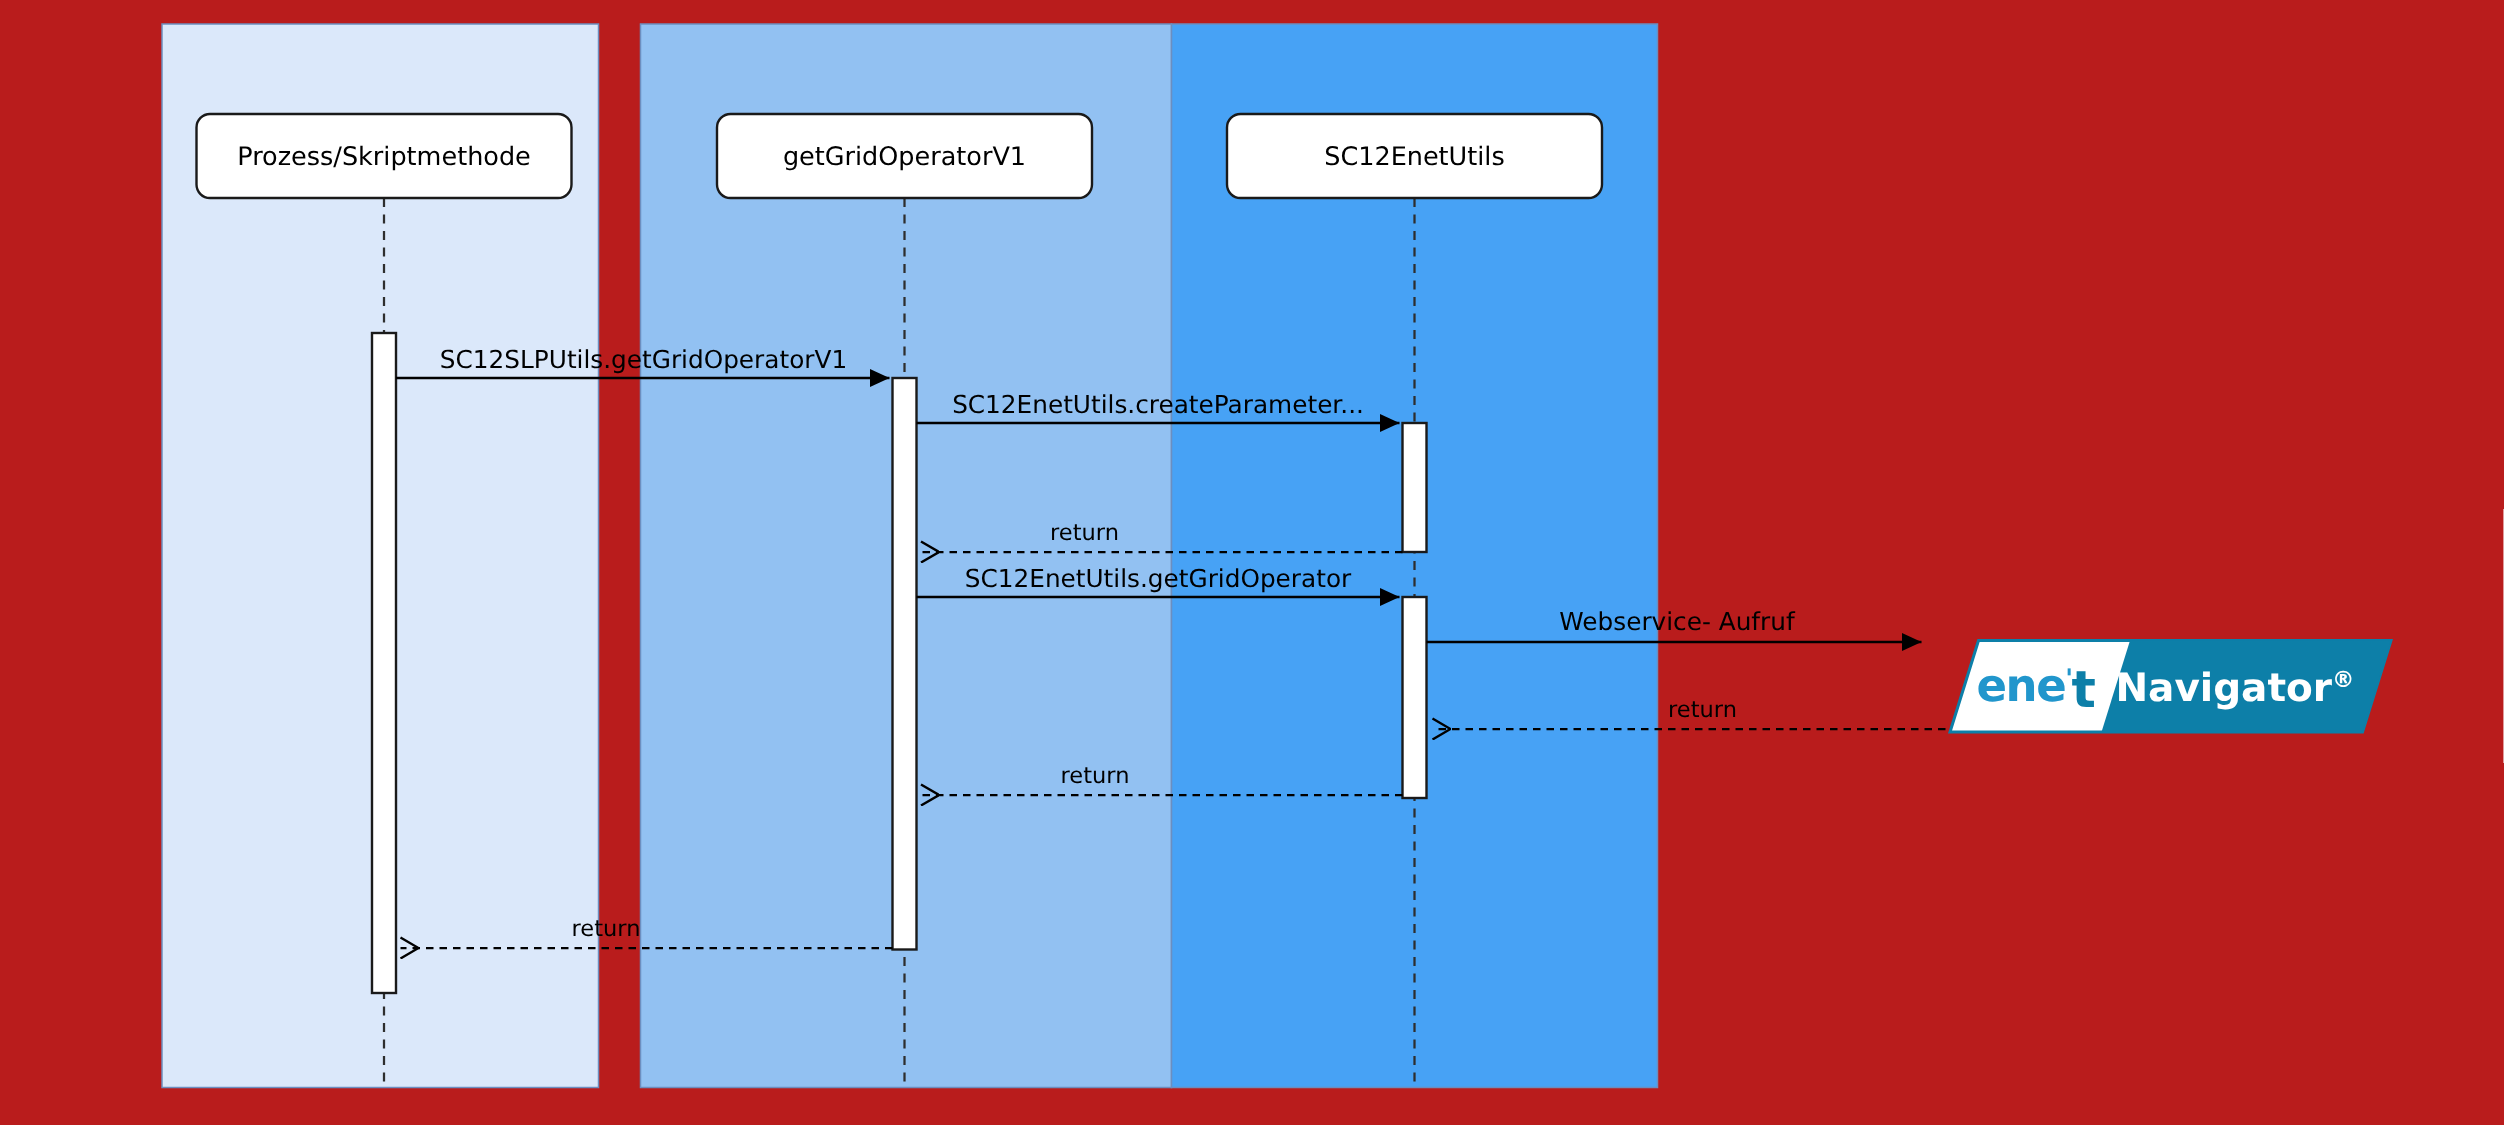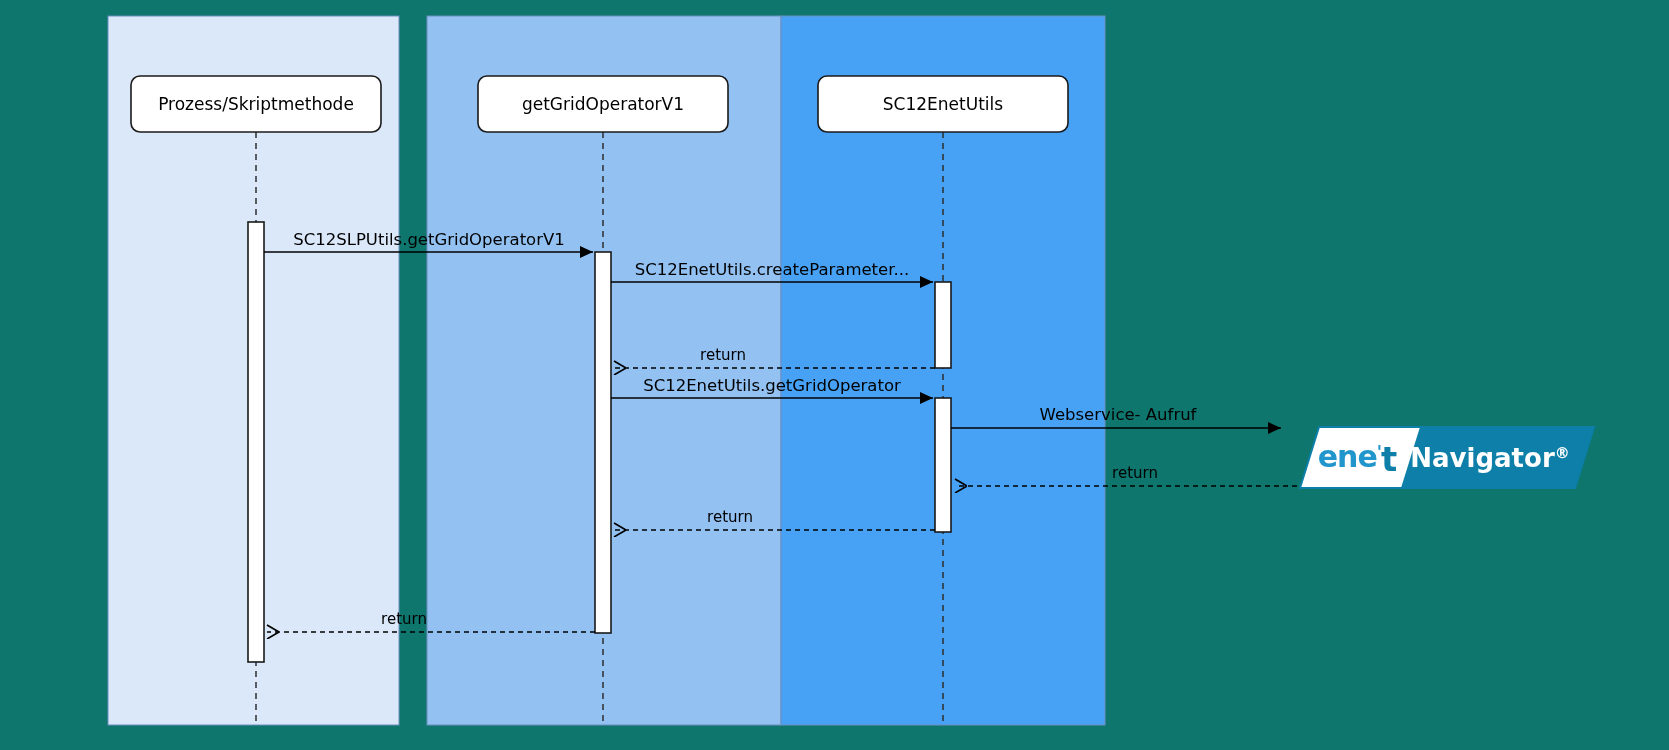--- a/index.html
+++ b/index.html
@@ -1,19 +1,19 @@
 <!DOCTYPE html>
 <html><head>
 <meta charset="utf-8">
 <style>
   html,body { margin:0; padding:0; background:#fff; }
   #stage {
     position:relative;
     width:1669px; height:750px;
-    background:#0f766e;
+    background:#b91c1c;
     font-family:"DejaVu Sans", sans-serif;
     overflow:hidden;
   }
   svg { display:block; }
   .lane  { stroke:#6c8ebf; stroke-width:1; }
   .pbox  { fill:#ffffff; stroke:#1a1a1a; stroke-width:1.6; }
   .ptxt  { font-family:"DejaVu Sans", sans-serif; font-size:17px; fill:#000; text-anchor:middle; }
   .lifeline { stroke:#2e2e2e; stroke-width:1.5; stroke-dasharray:6 5; fill:none; }
   .abar  { fill:#ffffff; stroke:#1a1a1a; stroke-width:1.6; }
   .call  { stroke:#000; stroke-width:1.7; fill:none; }

